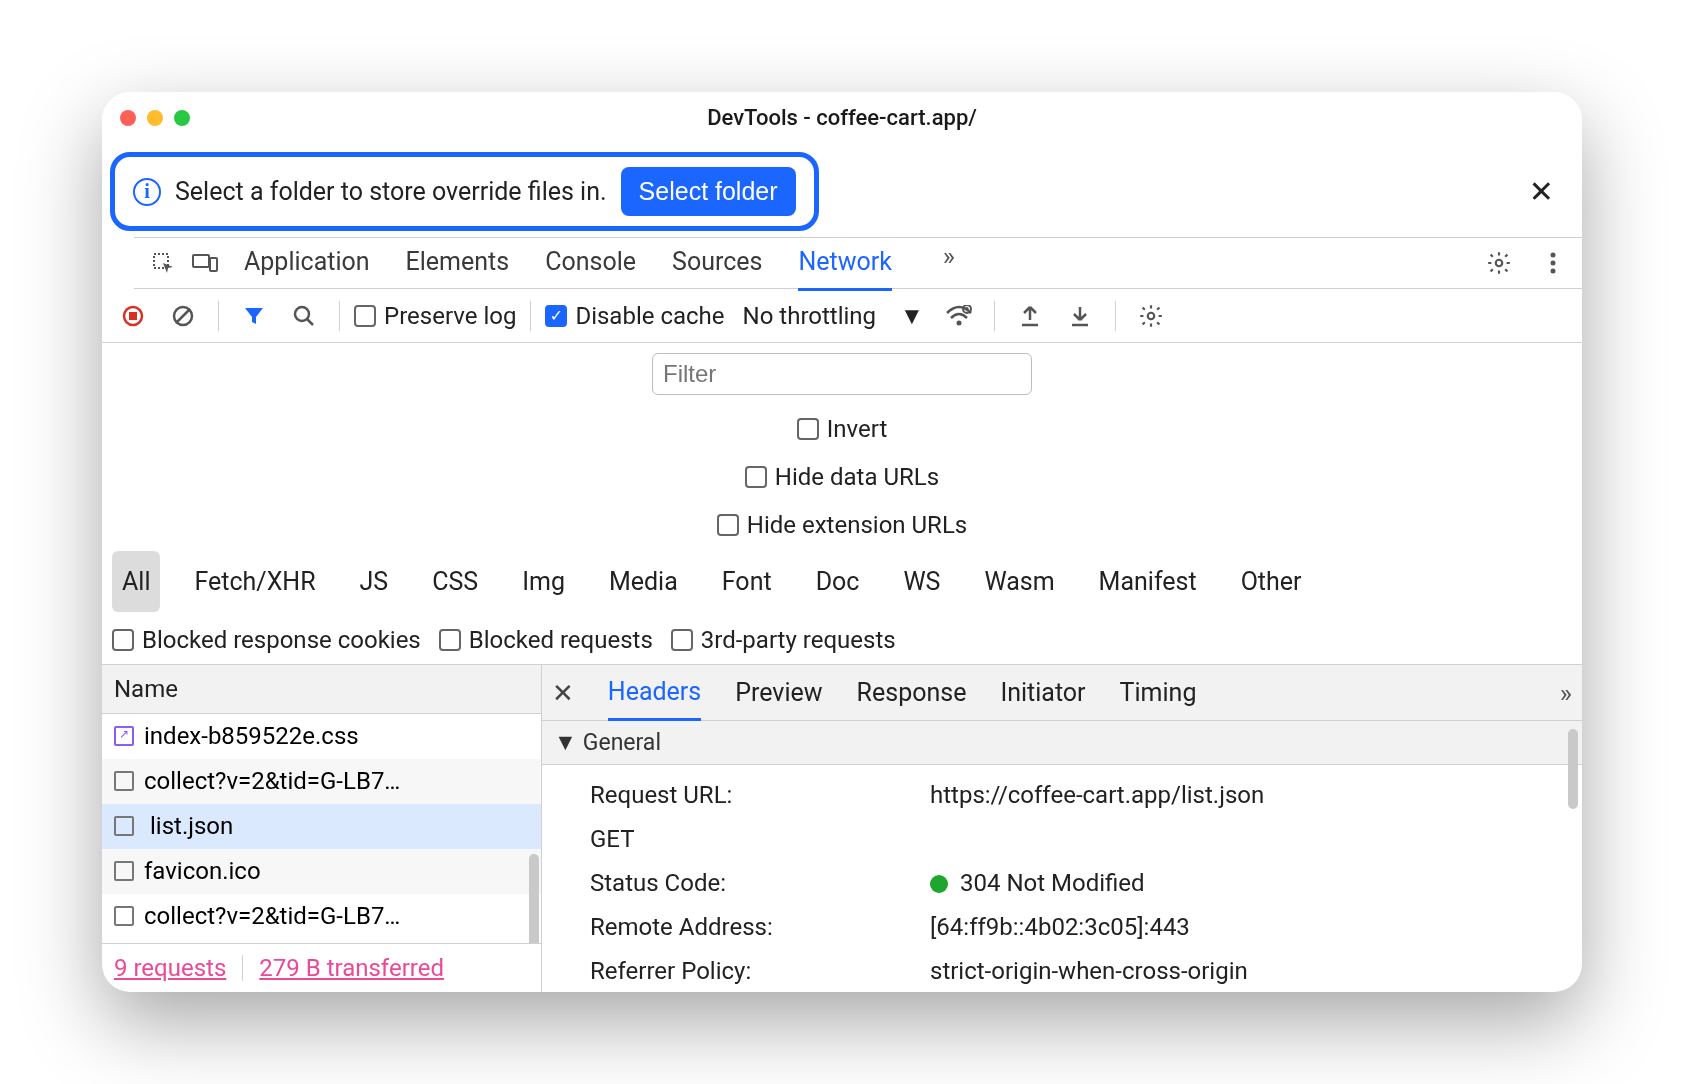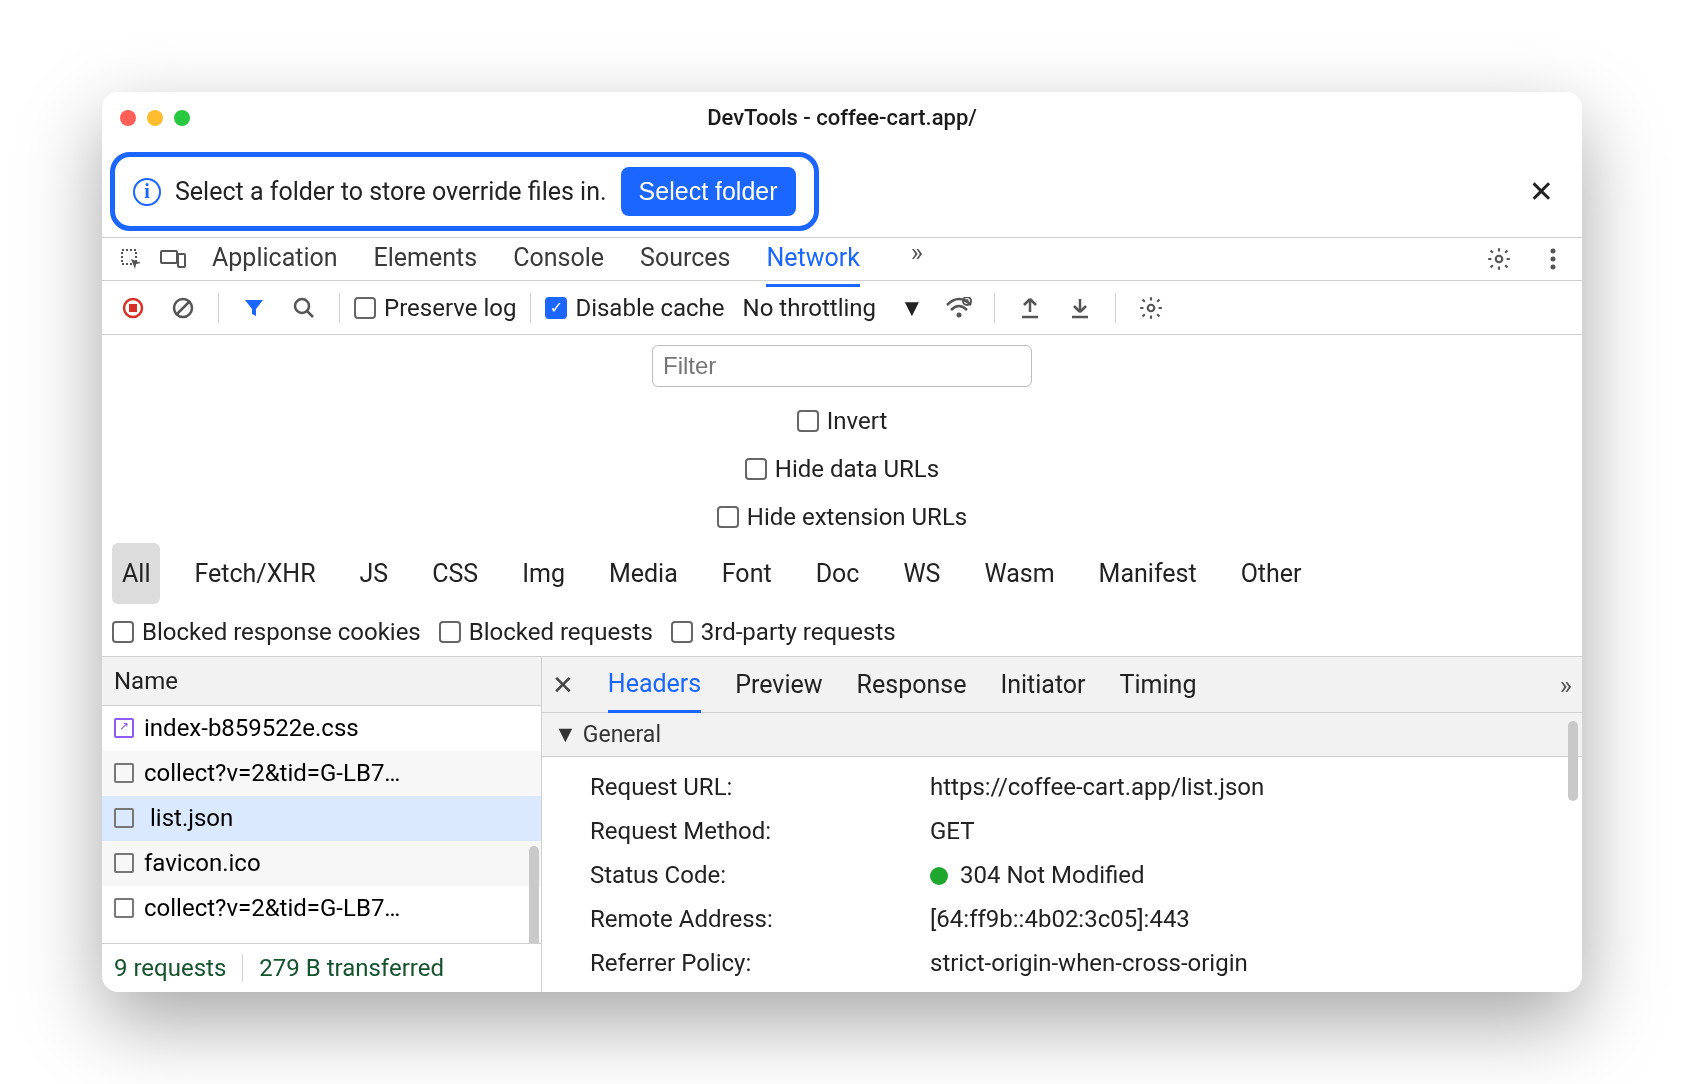--- a/index.html
+++ b/index.html
@@ -9,21 +9,21 @@
   width: 1684px;
   height: 1084px;
   display: flex;
   align-items: center;
   justify-content: center;
 }
 .window {
   width: 1480px;
   height: 900px;
   background: #fff;
-  border-radius: 16px;
+  border-radius: 28px;
   box-shadow: 0 30px 80px rgba(0,0,0,0.35);
   overflow: hidden;
   display: flex;
   flex-direction: column;
 }
 .titlebar {
   height: 52px;
   background: #fff;
   display: flex;
   align-items: center;
@@ -82,22 +82,23 @@
   font-size: 30px;
   color: #222;
   cursor: pointer;
 }
 
 .tabs-row {
   display: flex;
   align-items: center;
   border-top: 1px solid #d0d0d0;
   border-bottom: 1px solid #d0d0d0;
-  height: 44px;
+  height: 52px;
   padding: 0 8px;
+  margin-left: 32px;
 }
 .tabs-row .iconbtn, .toolbar .iconbtn {
   width: 42px; height: 42px;
   display: flex; align-items: center; justify-content: center;
   cursor: pointer;
   color: #555;
 }
 .tabs {
   display: flex;
   gap: 36px;
@@ -184,21 +185,21 @@
 .req-list { flex:1; overflow:auto; position:relative; }
 .req-row { display:flex; align-items:center; gap:10px; padding:8px 12px; font-size:24px; border-bottom:1px solid transparent; cursor:pointer; white-space:nowrap; overflow:hidden; text-overflow:ellipsis;}
 .req-row .file-icon { width:20px; height:20px; border:2px solid #777; border-radius:2px; flex-shrink:0; }
 .req-row .file-icon.css { border-color:#8b5cf6; background:#fff; position:relative; }
 .req-row .file-icon.css::after { content:"↗"; position:absolute; font-size:12px; color:#8b5cf6; left:3px; top:-1px;}
 .req-row.selected { background:#dbe9ff;gap:16px; }
 .req-row:nth-child(odd):not(.selected) { background:#fff;}
 .req-row:nth-child(even):not(.selected) { background:#f7f7f7;}
 .left-scroll { position:absolute; right:2px; top:140px; width:10px; height:120px; background:#c9c9c9; border-radius:5px;}
 
-.status-bar { border-top:1px solid #d0d0d0; display:flex; align-items:center; padding:10px 12px; font-size:24px; color:#14532d;}
+.status-bar { border-top:1px solid #d0d0d0; display:flex; align-items:center; padding:10px 12px; font-size:24px; color:#ec4899;text-decoration:underline;}
 .status-bar .sep { width:1px; height:26px; background:#d0d0d0; margin:0 16px;}
 
 .right-pane { flex:1; display:flex; flex-direction:column; overflow:hidden; }
 .detail-tabs {
   display:flex; align-items:center;
   background:#f2f2f2;
   border-bottom:1px solid #d0d0d0;
   padding: 0 10px;
   height: 56px;
   gap: 34px;
@@ -444,21 +445,20 @@
         <div class="section-head">
           <span>▼</span>
           <span>General</span>
         </div>
         <div class="kv-list">
           <div class="kv">
               <div class="k">Request URL:</div>
               <div class="v">https://coffee-cart.app/list.json</div>
             </div>
           <div class="kv">
-              <div class="k">Request Method:</div>
               <div class="v">GET</div>
             </div>
           <div class="kv">
               <div class="k">Status Code:</div>
               <div class="v"><span class="status-dot"></span><span>304 Not Modified</span></div>
             </div>
           <div class="kv">
               <div class="k">Remote Address:</div>
               <div class="v">[64:ff9b::4b02:3c05]:443</div>
             </div>

